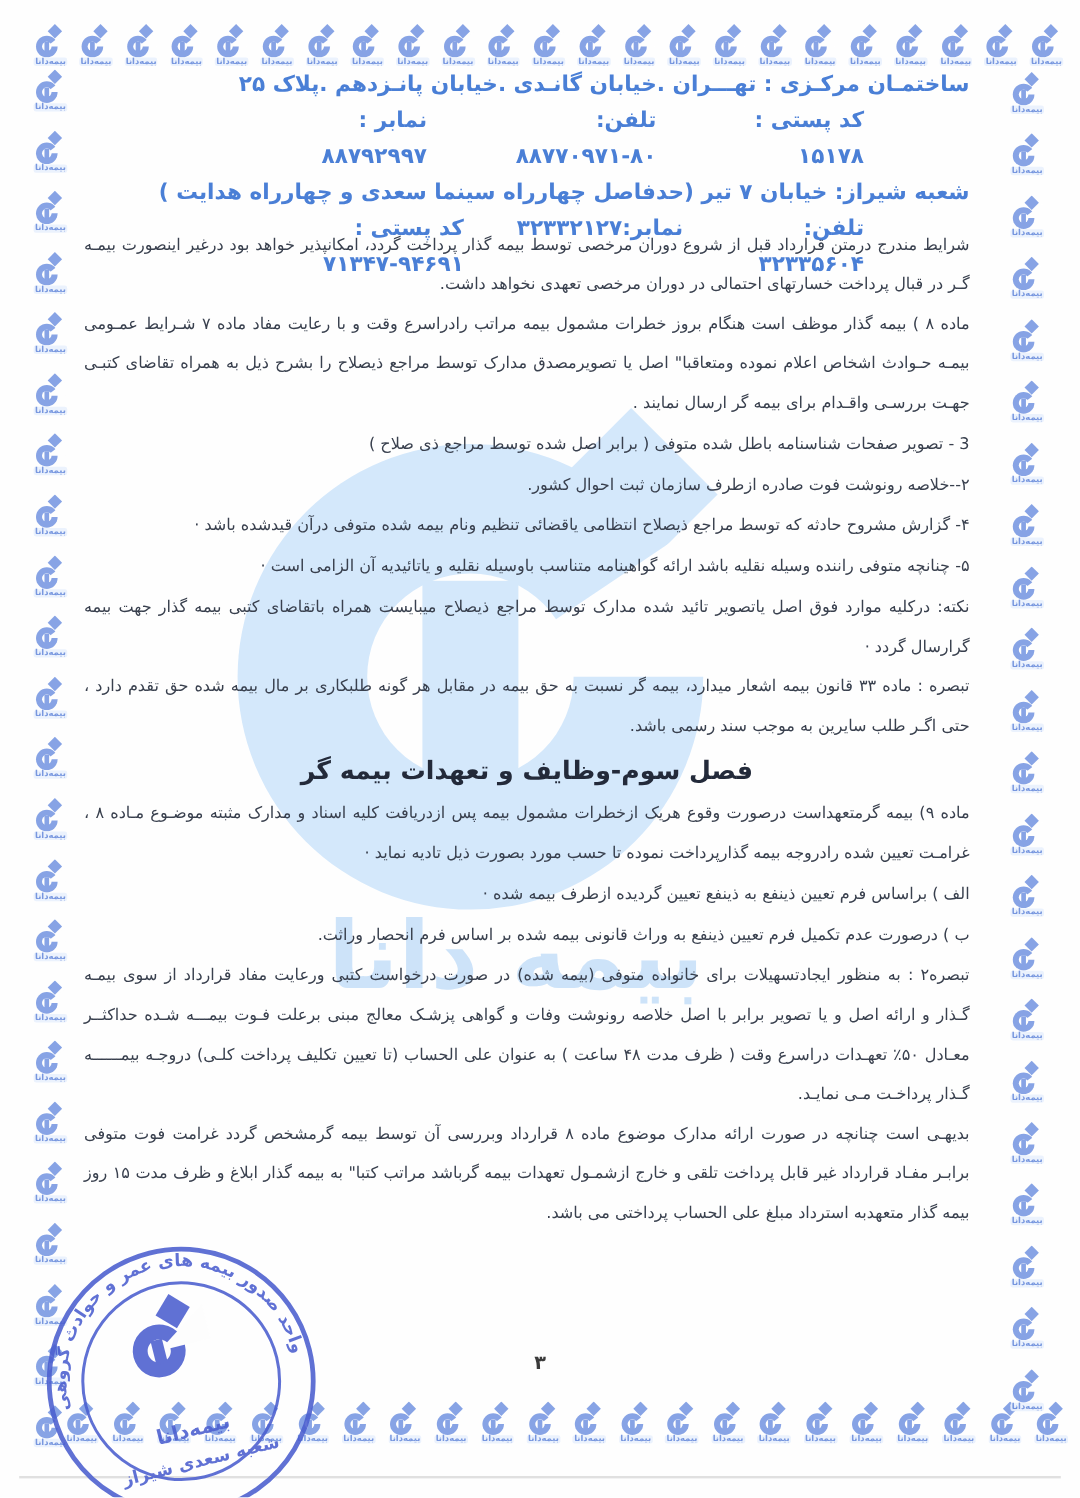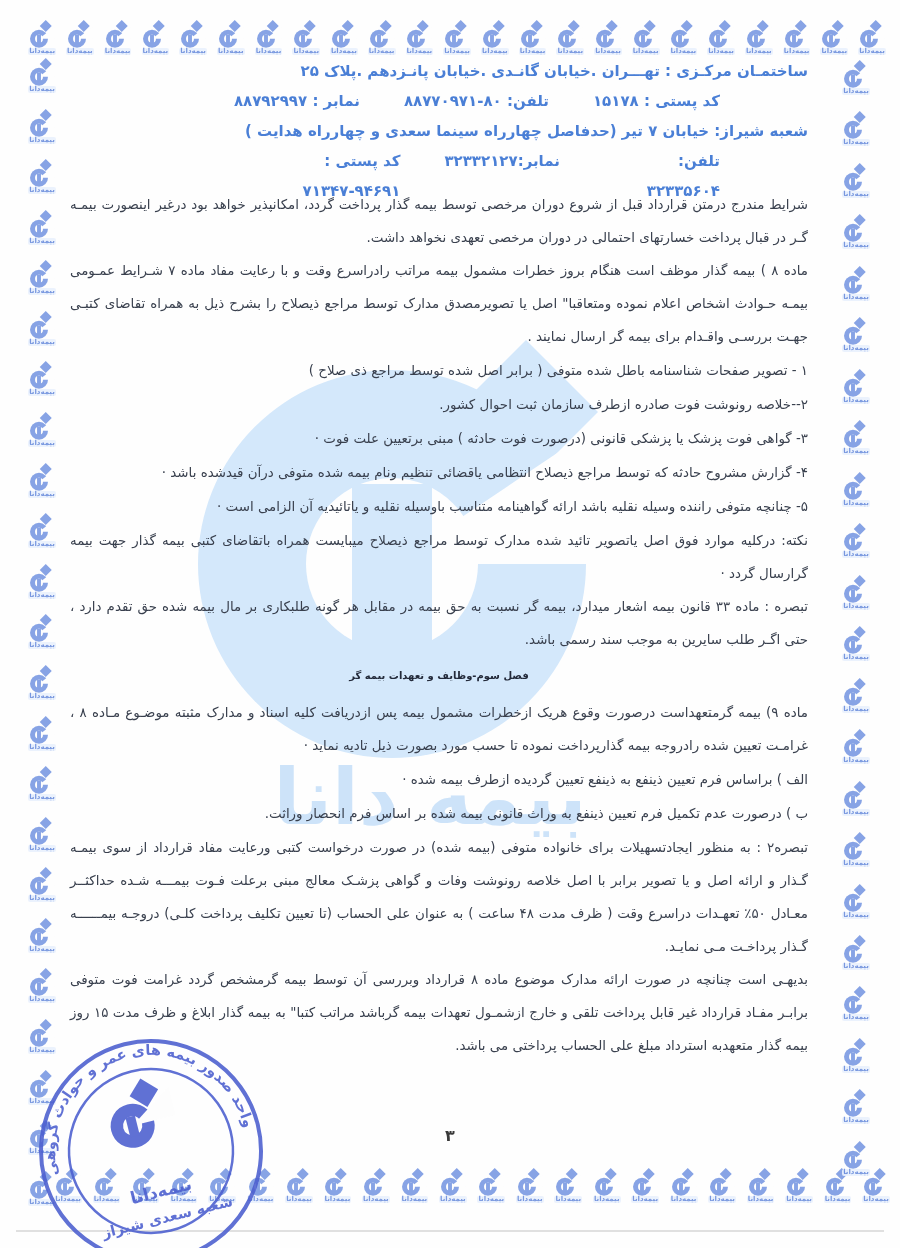--- a/index.html
+++ b/index.html
@@ -16,29 +16,29 @@
   .logo-mini svg{width:30px;height:30px;display:block;}
   .logo-caption{font-size:7px;line-height:7px;color:#6d8fdd;font-weight:bold;
                 background:#eaf1fd;border-radius:2px;padding:0 1px;margin-top:-2px;}
   
   .watermark{position:absolute;left:170px;top:340px;width:490px;z-index:0;}
   .watermark svg{display:block;}
   .wm-text{position:absolute;left:210px;top:752px;width:440px;text-align:center;z-index:0;
            font-size:78px;font-weight:bold;color:#cde3f9;letter-spacing:2px;direction:rtl;}
   
   .letterhead{position:absolute;top:56px;right:92px;width:580px;z-index:2;direction:rtl;
-              color:#4a7fd6;font-weight:bold;font-size:15px;line-height:30px;}
+              color:#4a7fd6;font-weight:bold;font-size:18px;line-height:30px;}
   .lh-line{white-space:nowrap;}
   .lh-split{display:flex;gap:44px;padding-right:88px;}
   
   .doc-body{position:absolute;top:188px;right:92px;width:738px;z-index:2;direction:rtl;
             color:#39404e;font-size:13.4px;line-height:33px;text-align:justify;}
   .doc-body p{margin:0;}
   .doc-body .item{margin:1px 0;}
-  .chapter{font-weight:bold;font-size:10px;color:#232a3a;text-align:center;margin:3px 0;line-height:34px;}
+  .chapter{font-weight:bold;font-size:21px;color:#232a3a;text-align:center;margin:3px 0;line-height:34px;}
   
   .page-number{position:absolute;top:1126px;left:0;right:0;text-align:center;z-index:2;
                color:#3a3a3a;font-size:16px;font-weight:bold;}
   .stamp{position:absolute;left:26px;top:1026px;z-index:3;opacity:.88;transform:rotate(-14deg);}
   .scan-line{position:absolute;left:16px;right:16px;top:1230px;height:2px;background:#cfcfcf;opacity:.65;z-index:1;}
 </style>
 </head>
 <body>
 
 <div class="page">
@@ -1060,23 +1060,22 @@
     <div class="lh-split">
       <span>تلفن: ۳۲۳۳۵۶۰۴</span>
       <span>نمابر:۳۲۳۳۲۱۲۷</span>
       <span>کد پستی : ۹۴۶۹۱-۷۱۳۴۷</span>
     </div>
   </div>
 
   <div class="doc-body">
     <p>شرایط مندرج درمتن قرارداد قبل از شروع دوران مرخصی توسط بیمه گذار پرداخت گردد، امکانپذیر خواهد بود درغیر اینصورت بیمـه گـر در قبال پرداخت خسارتهای احتمالی در دوران مرخصی تعهدی نخواهد داشت.</p>
     <p>ماده ۸ ) بیمه گذار موظف است هنگام بروز خطرات مشمول بیمه مراتب رادراسرع وقت و با رعایت مفاد ماده ۷ شـرایط عمـومی بیمـه حـوادث اشخاص اعلام نموده ومتعاقبا" اصل یا تصویرمصدق مدارک توسط مراجع ذیصلاح را بشرح ذیل به همراه تقاضای کتبـی جهـت بررسـی واقـدام برای بیمه گر ارسال نمایند .</p>
-    <p class="item">۱ -  تصویر صفحات شناسنامه باطل شده متوفی ( برابر اصل شده توسط مراجع ذی صلاح )</p>
+    <p class="item">3 -  تصویر صفحات شناسنامه باطل شده متوفی ( برابر اصل شده توسط مراجع ذی صلاح )</p>
     <p class="item">۲--خلاصه رونوشت فوت صادره ازطرف سازمان ثبت احوال کشور.</p>
-    <p class="item">۳- گواهی فوت پزشک  یا پزشکی قانونی (درصورت فوت حادثه ) مبنی برتعیین علت فوت ·</p>
     <p class="item">۴- گزارش مشروح حادثه که توسط مراجع ذیصلاح انتظامی یاقضائی تنظیم ونام بیمه شده متوفی درآن قیدشده باشد ·</p>
     <p class="item">۵- چنانچه متوفی راننده وسیله نقلیه باشد ارائه گواهینامه متناسب باوسیله نقلیه و یاتائیدیه آن الزامی است ·</p>
     <p>نکته: درکلیه موارد فوق اصل یاتصویر  تائید شده مدارک توسط مراجع ذیصلاح میبایست همراه باتقاضای کتبی بیمه گذار جهت  بیمه گرارسال گردد ·</p>
     <p>تبصره : ماده ۳۳ قانون بیمه اشعار میدارد، بیمه گر نسبت به حق بیمه در مقابل هر گونه طلبکاری بر مال بیمه شده حق تقدم دارد ، حتی اگـر طلب سایرین به موجب سند رسمی باشد.</p>
     <div class="chapter">فصل سوم-وظایف و تعهدات بیمه گر</div>
     <p>ماده ۹) بیمه گرمتعهداست درصورت وقوع هریک ازخطرات مشمول بیمه پس ازدریافت کلیه اسناد و مدارک مثبته موضـوع مـاده ۸ ، غرامـت تعیین شده رادروجه بیمه گذارپرداخت نموده تا حسب مورد بصورت ذیل تادیه نماید ·</p>
     <p class="item">الف ) براساس فرم تعیین ذینفع به ذینفع تعیین گردیده ازطرف بیمه شده ·</p>
     <p class="item">ب  )  درصورت عدم تکمیل فرم تعیین ذینفع به وراث قانونی بیمه شده بر اساس فرم انحصار وراثت.</p>
     <p>تبصره۲ : به منظور ایجادتسهیلات برای خانواده متوفی (بیمه شده) در صورت درخواست کتبی ورعایت مفاد قرارداد از سوی بیمـه گـذار و ارائه اصل و یا تصویر برابر با اصل خلاصه رونوشت وفات و گواهی پزشـک معالج مبنی برعلت فـوت  بیمـــه شـده حداکثــر معـادل ۵۰٪ تعهـدات دراسرع وقت ( ظرف مدت ۴۸ ساعت ) به عنوان علی الحساب (تا تعیین تکلیف پرداخت کلـی) دروجـه بیمــــــه گـذار پرداخـت مـی نمایـد.</p>
     <p>بدیهـی است  چنانچه در صورت ارائه مدارک موضوع ماده ۸ قرارداد وبررسی آن توسط  بیمه گرمشخص گردد غرامت فوت متوفی برابـر مفـاد قرارداد غیر قابل پرداخت تلقی و خارج ازشمـول تعهدات بیمه گرباشد مراتب کتبا" به بیمه گذار ابلاغ و ظرف مدت ۱۵ روز بیمه گذار متعهدبه استرداد مبلغ      علی الحساب پرداختی می باشد.</p>

